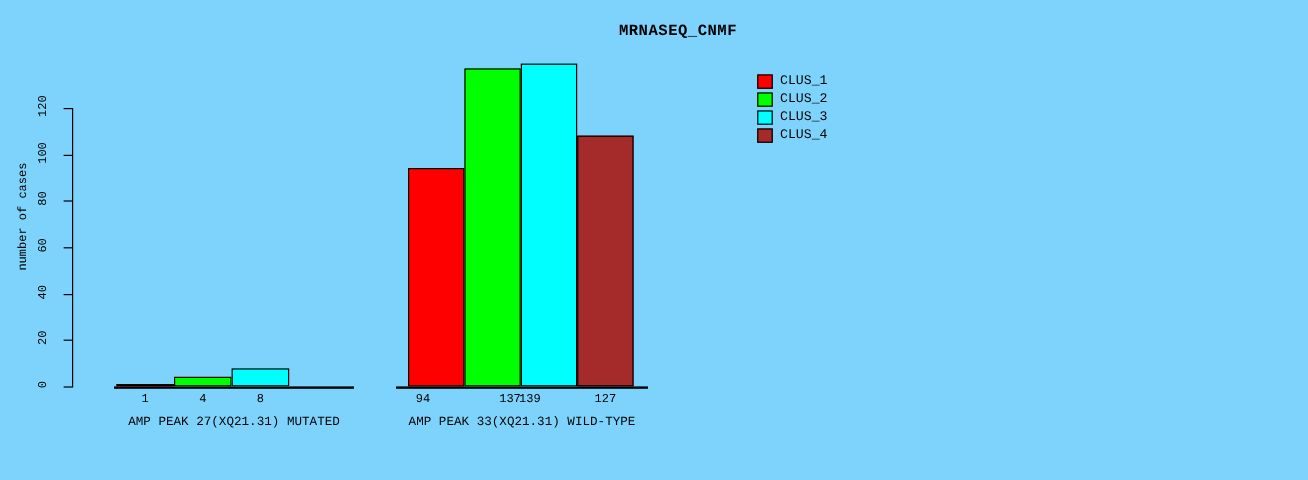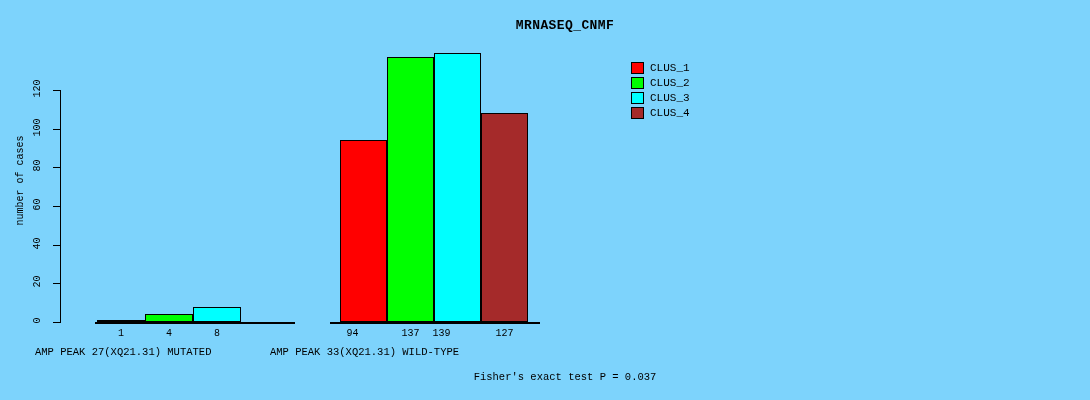--- a/index.html
+++ b/index.html
@@ -69,20 +69,21 @@
   }
 
   
   .group-baseline {
     position: absolute;
     height: 2px;
     background: #000000;
   }
   .group-title {
     position: absolute;
+    text-align: center;
     font-size: 10.5px;
     color: #000000;
     white-space: nowrap;
   }
   .bar {
     position: absolute;
     box-sizing: border-box;
     border: 1px solid #000000;
     bottom: 0;
   }
@@ -163,21 +164,21 @@
       <div class="bar-value-label" style="left: 97px; width: 48px; top: 328px;">1</div>
       <div class="bar" style="left: 145px; width: 48px; height: 7.73333px; top: 314.267px; background: rgb(0, 255, 0);"></div>
       <div class="bar-value-label" style="left: 145px; width: 48px; top: 328px;">4</div>
       <div class="bar" style="left: 193px; width: 48px; height: 15.4667px; top: 306.533px; background: rgb(0, 255, 255);"></div>
       <div class="bar-value-label" style="left: 193px; width: 48px; top: 328px;">8</div>
       <div class="group-title" style="left: 35px; width: 320px; top: 346px;">AMP PEAK 27(XQ21.31) MUTATED</div>
       <div class="group-baseline" style="left: 330px; top: 322px; width: 210px;"></div>
       <div class="bar" style="left: 340px; width: 47px; height: 181.733px; top: 140.267px; background: rgb(255, 0, 0);"></div>
       <div class="bar-value-label" style="left: 329px; width: 47px; top: 328px;">94</div>
       <div class="bar" style="left: 387px; width: 47px; height: 264.867px; top: 57.1333px; background: rgb(0, 255, 0);"></div>
-      <div class="bar-value-label" style="left: 387px; width: 47px; top: 328px;">137</div>
+      <div class="bar-value-label" style="left: 387px; width: 47px; top: 328px; text-align: right;">137</div>
       <div class="bar" style="left: 434px; width: 47px; height: 268.733px; top: 53.2667px; background: rgb(0, 255, 255);"></div>
       <div class="bar-value-label" style="left: 418px; width: 47px; top: 328px;">139</div>
       <div class="bar" style="left: 481px; width: 47px; height: 208.8px; top: 113.2px; background: rgb(165, 42, 42);"></div>
       <div class="bar-value-label" style="left: 481px; width: 47px; top: 328px;">127</div>
       <div class="group-title" style="left: 270px; width: 330px; top: 346px;">AMP PEAK 33(XQ21.31) WILD-TYPE</div>
     </div>
 
   <div id="legend">
       <div class="legend-row">
         <div class="legend-swatch" style="background: rgb(255, 0, 0);"></div>
@@ -190,15 +191,14 @@
       <div class="legend-row">
         <div class="legend-swatch" style="background: rgb(0, 255, 255);"></div>
         <div class="legend-text">CLUS_3</div>
       </div>
       <div class="legend-row">
         <div class="legend-swatch" style="background: rgb(165, 42, 42);"></div>
         <div class="legend-text">CLUS_4</div>
       </div>
     </div>
 
-  <div id="footer-note"><span>Fisher's exact test P = 0.037</span></div>
 
 </div>
 
 </body></html>

